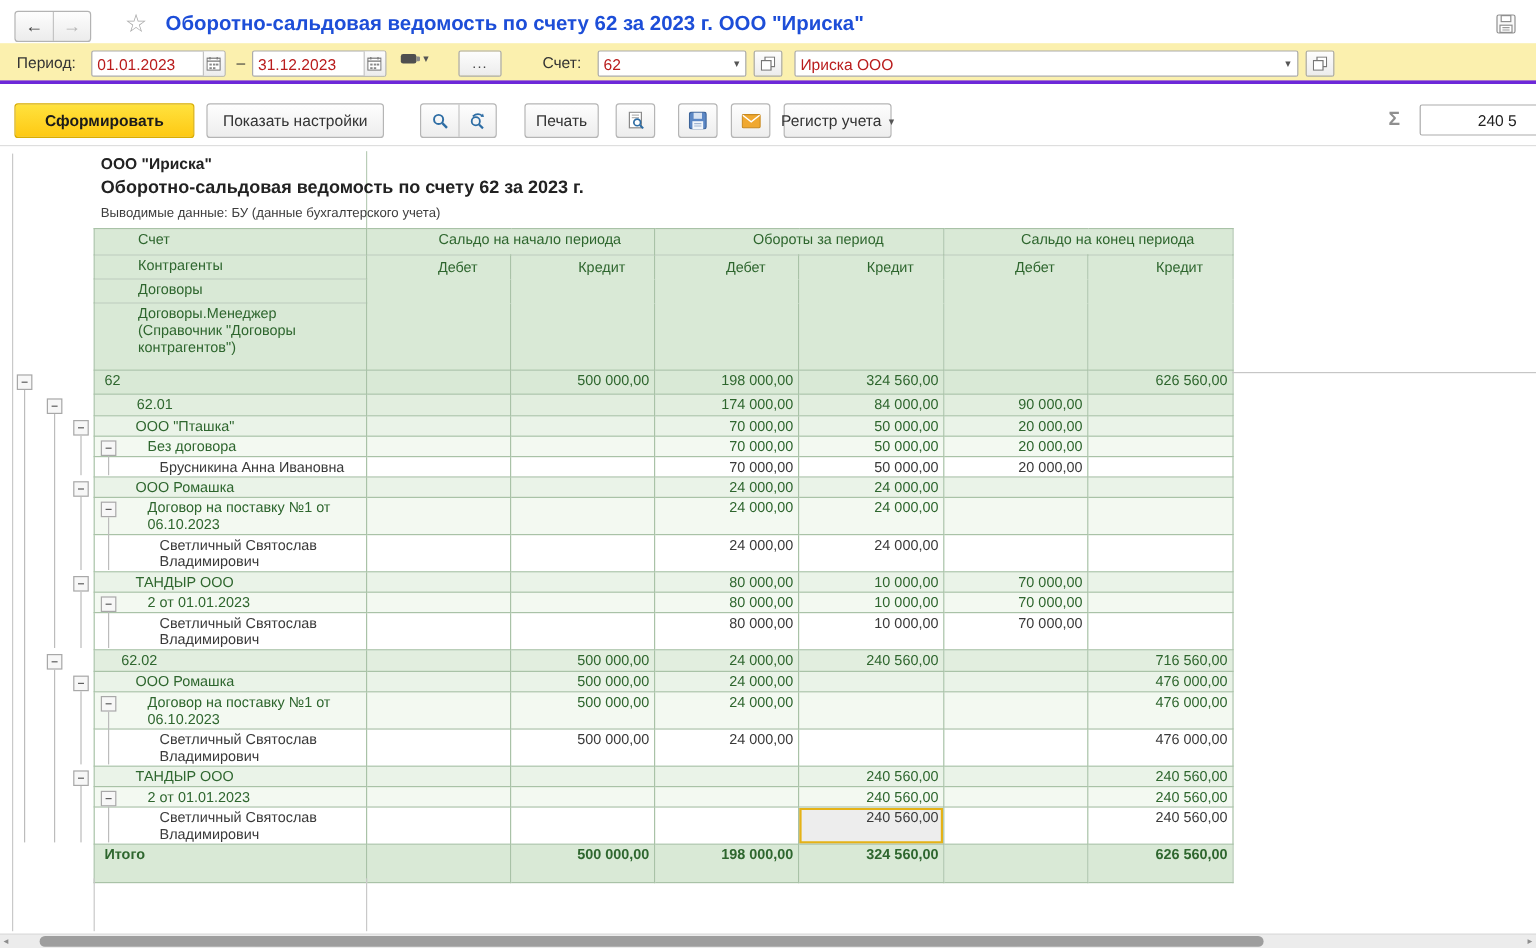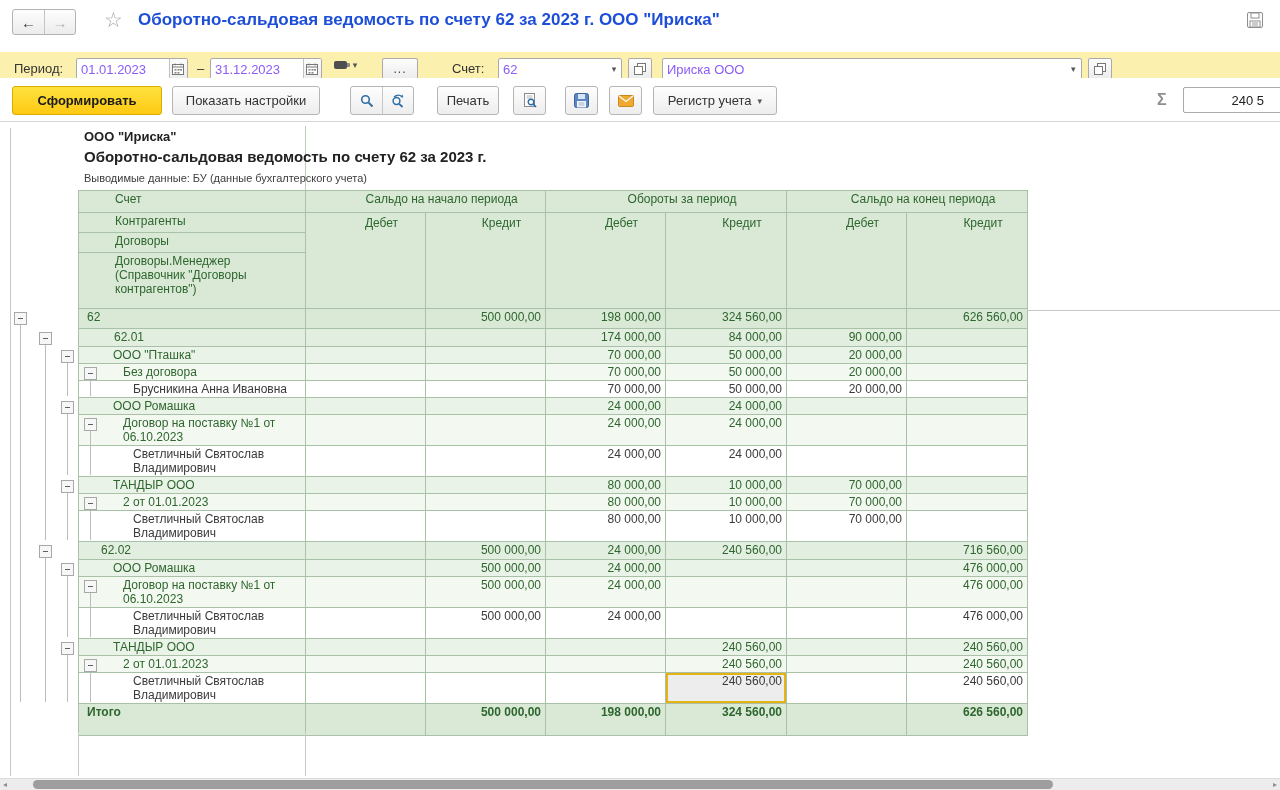--- a/index.html
+++ b/index.html
@@ -10,24 +10,24 @@
   .titlebar { position:absolute; left:0; top:0; width:1280px; height:44px; background:#fff; }
   .navpair { position:absolute; left:12px; top:9px; width:64px; height:26px; border:1px solid #b3b3b3; border-radius:3px; background:linear-gradient(#fdfdfd,#ececec); display:flex; }
   .navbtn { width:50%; display:flex; align-items:center; justify-content:center; font-size:15px; cursor:default; }
   .navbtn.fwd { border-left:1px solid #c4c4c4; color:#b5b5b5; }
   .navbtn.back { color:#3d3d3d; }
   .star { position:absolute; left:104px; top:8px; font-size:21px; color:#a8a8a8; }
   .wintitle { position:absolute; left:138px; top:10px; font-size:17px; font-weight:bold; color:#1d4ed8; white-space:nowrap; }
   .title-save { position:absolute; right:16px; top:11px; }
 
   
-  .filterbar { position:absolute; left:0; top:52px; width:1280px; height:34px; background:var(--c-filter,#fbf0ae); border-bottom:3px solid #6d28d9; }
+  .filterbar { position:absolute; left:0; top:36px; width:1280px; height:34px; background:var(--c-filter,#fbf0ae); border-bottom:3px solid #6d28d9; }
   .filterbar .lbl { position:absolute; top:9px; font-size:13px; color:#333; }
   .field { position:absolute; top:6px; height:22px; background:#fff; border:1px solid #ababab; border-radius:2px; display:flex; align-items:center; }
-  .field input { border:0; outline:0; height:28px; font-family:"Liberation Sans",sans-serif; font-size:13px; color:#8b5cf6; padding:0 4px; width:100%; background:transparent; }
+  .field input { border:0; outline:0; height:28px; font-family:"Liberation Sans",sans-serif; font-size:13px; color:#b91c1c; padding:0 4px; width:100%; background:transparent; }
   .calbtn { width:22px; height:20px; border-left:1px solid #c2c2c2; display:flex; align-items:center; justify-content:center; background:linear-gradient(#fcfcfc,#ededed); }
   .ddarrow { width:16px; font-size:9px; color:#555; text-align:center; }
   .sqbtn { position:absolute; top:6px; height:22px; width:24px; border:1px solid #ababab; border-radius:2px; background:linear-gradient(#fdfdfd,#ececec); display:flex; align-items:center; justify-content:center; }
   .dash { position:absolute; top:9px; font-size:13px; color:#333; }
   .presetbtn { position:absolute; top:8px; display:flex; align-items:center; gap:3px; }
   .battery { width:13px; height:8px; background:#4f4f4f; border-radius:2px; position:relative; }
   .battery:after { content:""; position:absolute; right:-3px; top:2px; width:3px; height:4px; background:#8a8a8a; border-radius:0 1px 1px 0; }
   .presetbtn .ddarrow { width:10px; }
 
   
@@ -203,21 +203,21 @@
         <line x1="4.5" y1="10" x2="10.5" y2="10" stroke="#9fb4d2"></line>
         <line x1="4.5" y1="12" x2="10.5" y2="12" stroke="#9fb4d2"></line>
       </svg>
   </div>
   <div class="btn icononly" style="left:609px">
     <svg width="16" height="12" viewBox="0 0 16 12">
         <rect x="0.5" y="0.5" width="15" height="11" rx="1" fill="#f0a830" stroke="#c8891f"></rect>
         <path d="M1,1 L8,6.5 L15,1" fill="none" stroke="#fff" stroke-width="1.2"></path>
       </svg>
   </div>
-  <div class="btn" style="left:653px;width:124px">
+  <div class="btn" style="left:653px;width:90px">
     <span>Регистр учета</span>
       <span class="dd">▾</span>
   </div>
   <div class="sigma">Σ</div>
   <div class="sumfield">240 5</div>
 </div>
 
 <div class="report" id="report-area">
   <div class="vline" style="left:10px;top:6px;height:648px"></div>
   <div class="vline" style="left:305px;top:4px;height:64px;background:#b9cdb7"></div>

